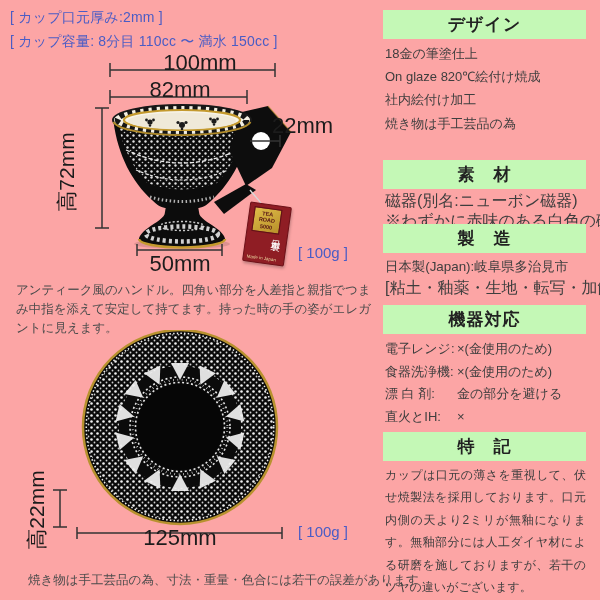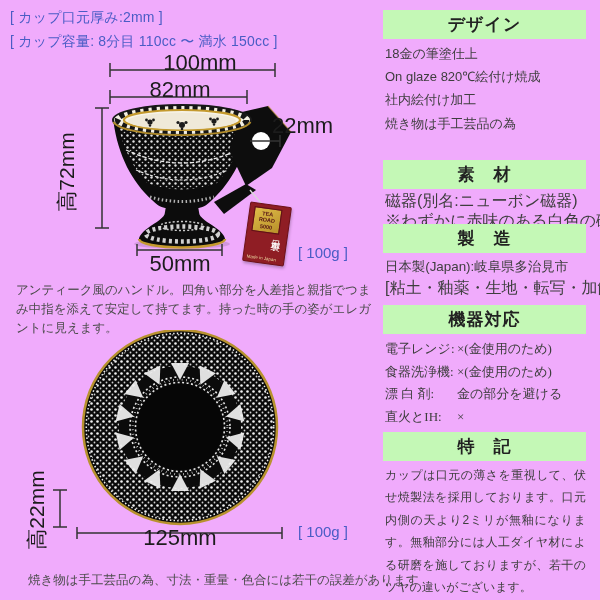--- a/index.html
+++ b/index.html
@@ -1,16 +1,16 @@
 <!DOCTYPE html>
 <html><head>
 <meta charset="utf-8">
 <style>
   html,body{margin:0;padding:0;background:#fff;}
-  #stage{position:relative;width:600px;height:600px;background:#f0abfc;overflow:hidden;
+  #stage{position:relative;width:600px;height:600px;background:#fca5a5;overflow:hidden;
          font-family:"Liberation Sans",sans-serif;color:#3e3e3e;}
   .abs{position:absolute;}
   
   .blue-note{color:#4a5cc5;font-size:14px;letter-spacing:.2px;white-space:nowrap;}
   
   .dim{color:#1c1c1c;font-size:22px;white-space:nowrap;text-align:center;}
   .dim-rot{transform:rotate(-90deg);transform-origin:center center;}
   .weight{color:#4a5cc5;font-size:15px;white-space:nowrap;}
   .note-small{font-size:12.5px;line-height:19px;color:#4c4c4c;}
   
@@ -205,21 +205,21 @@
       <div class="spec-line sm">※わずかに赤味のある白色の磁器</div>
     </div>
 
     <div class="bar" style="top:224px;">製　造</div>
     <div class="spec-lines" style="top:256px;">
       <div class="spec-line md">日本製(Japan):岐阜県多治見市</div>
       <div class="spec-line sm">[粘土・釉薬・生地・転写・加飾・箱・梱包]</div>
     </div>
 
     <div class="bar" style="top:305px;">機器対応</div>
-    <div class="spec-lines" style="top:338px;font-family:Liberation Serif, serif;">
+    <div class="spec-lines" style="top:338px;">
       <div class="compat-row">
         <span class="compat-label">電子レンジ:</span>
         <span>×(金使用のため)</span>
       </div>
       <div class="compat-row">
         <span class="compat-label">食器洗浄機:</span>
         <span>×(金使用のため)</span>
       </div>
       <div class="compat-row">
         <span class="compat-label">漂 白 剤:</span>

